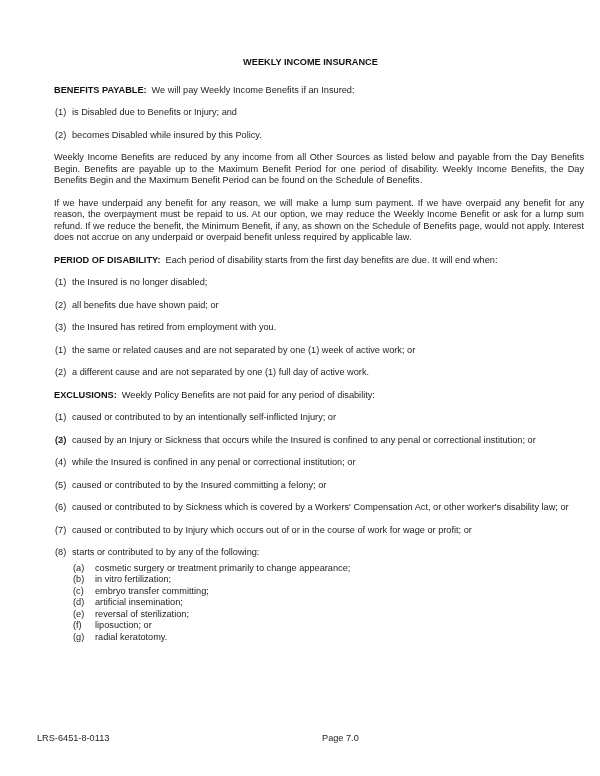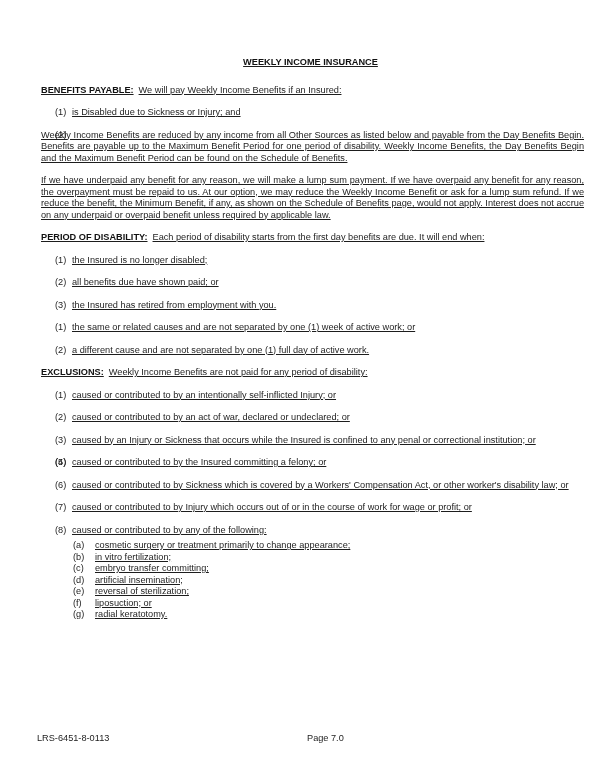--- a/index.html
+++ b/index.html
@@ -7,28 +7,28 @@
     position: relative;
     width: 600px;
     height: 776px;
     background: #ffffff;
     font-family: "Liberation Sans", sans-serif;
     font-size: 9.2px;
     line-height: 11.5px;
     color: #1d1d1d;
     overflow: hidden;
   }
-  .content { padding: 57px 16px 0 37px; text-decoration: underline; }
+  .content { padding: 57px 16px 0 37px; }
   .title {
     text-align: center;
     font-weight: 700;
     color: #111;
     margin: 0 0 16px 0;
   }
-  .para { margin: 0 0 11px 4px; text-align: justify; }
+  .para { margin: 0 0 11px 17px; text-align: justify; }
   .heading { font-weight: 700; color: #111; margin-right: 5px; }
   .li {
     position: relative;
     padding-left: 35px;
     margin: 0 0 11px 0;
     text-align: justify;
   }
   .li .num { position: absolute; left: 18px; top: 0; }
   .li.tight { margin-bottom: 4px; }
   .sub {
@@ -39,59 +39,59 @@
   }
   .sub .num { position: absolute; left: 36px; top: 0; }
   .footer {
     position: absolute;
     top: 733px;
     left: 37px;
     right: 37px;
     height: 12px;
   }
   .footer .form-no { position: absolute; left: 0; top: 0; }
-  .footer .page-no { position: absolute; left: 222px; top: 0; padding-left: 48px; }
+  .footer .page-no { position: absolute; left: 237px; top: 0; padding-left: 48px; }
 </style>
 </head>
 <body>
 
 <div class="page">
   <div class="content">
 
     <div class="title">WEEKLY INCOME INSURANCE</div>
 
     <p class="para"><span class="heading">BENEFITS PAYABLE:</span><span>We will pay Weekly Income Benefits if an Insured:</span></p>
 
-    <div class="li"><span class="num">(1)</span><span>is Disabled due to Sickness or Injury; and</span></div>
-    <div class="li"><span class="num">(2)</span></div>
+    <div class="li"><span class="num">(1)</span><span>is Disabled due to Benefits or Injury; and</span></div>
+    <div class="li"><span class="num">(2)</span><span>becomes Disabled while insured by this Policy.</span></div>
 
     <p class="para">Weekly Income Benefits are reduced by any income from all Other Sources as listed below and payable from the Day Benefits Begin.  Benefits are payable up to the Maximum Benefit Period for one period of disability.  Weekly Income Benefits, the Day Benefits Begin and the Maximum Benefit Period can be found on the Schedule of Benefits.</p>
 
     <p class="para">If we have underpaid any benefit for any reason, we will make a lump sum payment.  If we have overpaid any benefit for any reason, the overpayment must be repaid to us.  At our option, we may reduce the Weekly Income Benefit or ask for a lump sum refund.  If we reduce the benefit, the Minimum Benefit, if any, as shown on the Schedule of Benefits page, would not apply.  Interest does not accrue on any underpaid or overpaid benefit unless required by applicable law.</p>
 
     <p class="para"><span class="heading">PERIOD OF DISABILITY:</span><span>Each period of disability starts from the first day benefits are due.  It will end when:</span></p>
 
     <div class="li"><span class="num">(1)</span><span>the Insured is no longer disabled;</span></div>
     <div class="li"><span class="num">(2)</span><span>all benefits due have shown paid; or</span></div>
     <div class="li"><span class="num">(3)</span><span>the Insured has retired from employment with you.</span></div>
 
 
     <div class="li"><span class="num">(1)</span><span>the same or related causes and are not separated by one (1) week of active work; or</span></div>
     <div class="li"><span class="num">(2)</span><span>a different cause and are not separated by one (1) full day of active work.</span></div>
 
-    <p class="para"><span class="heading">EXCLUSIONS:</span><span>Weekly Income Benefits are not paid for any period of disability:</span></p>
+    <p class="para"><span class="heading">EXCLUSIONS:</span><span>Weekly Policy Benefits are not paid for any period of disability:</span></p>
 
     <div class="li"><span class="num">(1)</span><span>caused or contributed to by an intentionally self-inflicted Injury; or</span></div>
-    <div class="li"><span class="num">(2)</span><span>caused or contributed to by an act of war, declared or undeclared; or</span></div>
+    <div class="li"><span class="num">(2)</span></div>
     <div class="li"><span class="num">(3)</span><span>caused by an Injury or Sickness that occurs while the Insured is confined to any penal or correctional institution; or</span></div>
-    <div class="li"><span class="num">(4)</span></div>
+    <div class="li"><span class="num">(4)</span><span>while the Insured is confined in any penal or correctional institution; or</span></div>
     <div class="li"><span class="num">(5)</span><span>caused or contributed to by the Insured committing a felony; or</span></div>
     <div class="li"><span class="num">(6)</span><span>caused or contributed to by Sickness which is covered by a Workers' Compensation Act, or other worker's disability law; or</span></div>
     <div class="li"><span class="num">(7)</span><span>caused or contributed to by Injury which occurs out of or in the course of work for wage or profit; or</span></div>
-    <div class="li tight"><span class="num">(8)</span><span>caused or contributed to by any of the following:</span></div>
+    <div class="li tight"><span class="num">(8)</span><span>starts or contributed to by any of the following:</span></div>
 
     <div class="sub"><span class="num">(a)</span><span>cosmetic surgery or treatment primarily to change appearance;</span></div>
     <div class="sub"><span class="num">(b)</span><span>in vitro fertilization;</span></div>
     <div class="sub"><span class="num">(c)</span><span>embryo transfer committing;</span></div>
     <div class="sub"><span class="num">(d)</span><span>artificial insemination;</span></div>
     <div class="sub"><span class="num">(e)</span><span>reversal of sterilization;</span></div>
     <div class="sub"><span class="num">(f)</span><span>liposuction; or</span></div>
     <div class="sub"><span class="num">(g)</span><span>radial keratotomy.</span></div>
 
   </div>

